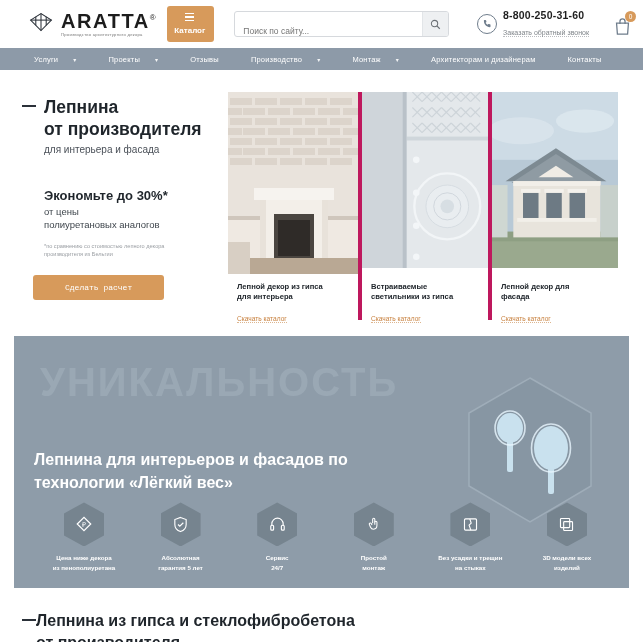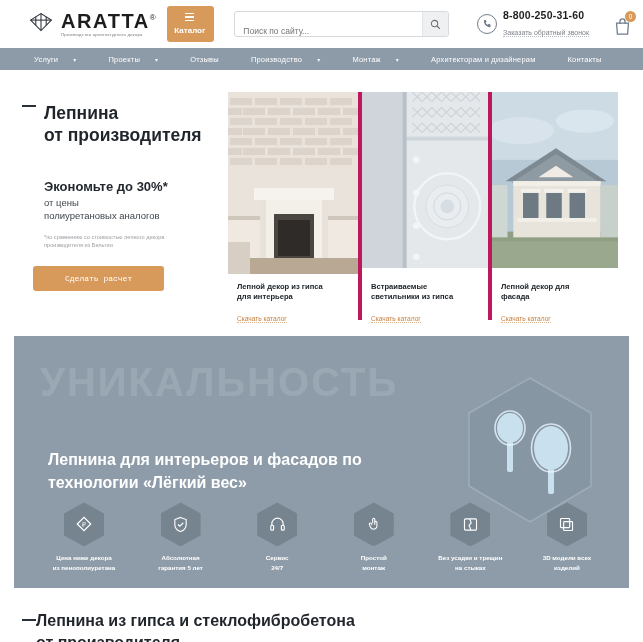--- a/index.html
+++ b/index.html
@@ -90,21 +90,21 @@
   .nav-item .caret { font-size: 6px; opacity: .9; }
 
   
   .hero { display: flex; padding: 22px 0 0 0; background: #fff; height: 250px; }
   .hero-left { width: 228px; padding-left: 22px; position: relative; }
   .hero-left .rule {
     position: absolute; left: 22px; top: 13px; width: 14px; height: 2px; background: #2b3139;
   }
   .hero-title {
     font-size: 17.5px; font-weight: bold; color: #1f252b;
-    line-height: 1.27; margin-top: 10px; padding-left: 22px;
+    line-height: 1.27; margin-top: 4px; padding-left: 22px;
   }
   .hero-sub { font-size: 10px; color: #4a5058; padding-left: 22px; margin-top: 4px; }
   .hero-save {
     font-size: 13px; font-weight: bold; color: #1f252b;
     padding-left: 22px; margin-top: 33px;
   }
   .hero-save-sub { font-size: 9.5px; color: #3f464d; padding-left: 22px; margin-top: 3px; line-height: 1.35; }
   .hero-note {
     font-size: 5.6px; color: #9a9ea3; padding-left: 22px; margin-top: 10px; line-height: 1.45;
   }
@@ -133,21 +133,21 @@
   .banner {
     margin: 16px 14px 0 14px; height: 252px;
     background: #8e9ca9; position: relative; overflow: hidden;
   }
   .banner-word {
     position: absolute; top: 24px; left: 26px;
     font-size: 40px; font-weight: bold; letter-spacing: 2px;
     color: #9dabb7; opacity: .85;
   }
   .banner-h {
-    position: absolute; top: 112px; left: 34px; width: 420px;
+    position: absolute; top: 112px; left: 20px; width: 420px;
     color: #fff; font-size: 16px; font-weight: bold; line-height: 1.45;
   }
   .benefits {
     position: absolute; bottom: 16px; left: 24px; right: 16px;
     display: flex; justify-content: space-between;
   }
   .benefit { width: 92px; text-align: center; }
   .hexagon {
     width: 40px; height: 44px; margin: 0 auto 7px auto;
     background: #76848f;
@@ -257,20 +257,21 @@
   </div>
 
   <div class="hero">
 
     <div class="hero-left">
       <div class="rule"></div>
       <div class="hero-title">
         <div>Лепнина</div>
         <div>от производителя</div>
       </div>
+      <div class="hero-sub">для интерьера и фасада</div>
       <div class="hero-save">Экономьте до 30%*</div>
       <div class="hero-save-sub">
         <div>от цены</div>
         <div>полиуретановых аналогов</div>
       </div>
       <div class="hero-note">
         <div>*по сравнению со стоимостью лепного декора</div>
         <div>производителя из Бельгии</div>
       </div>
       <button class="calc-btn">Сделать расчет</button>

